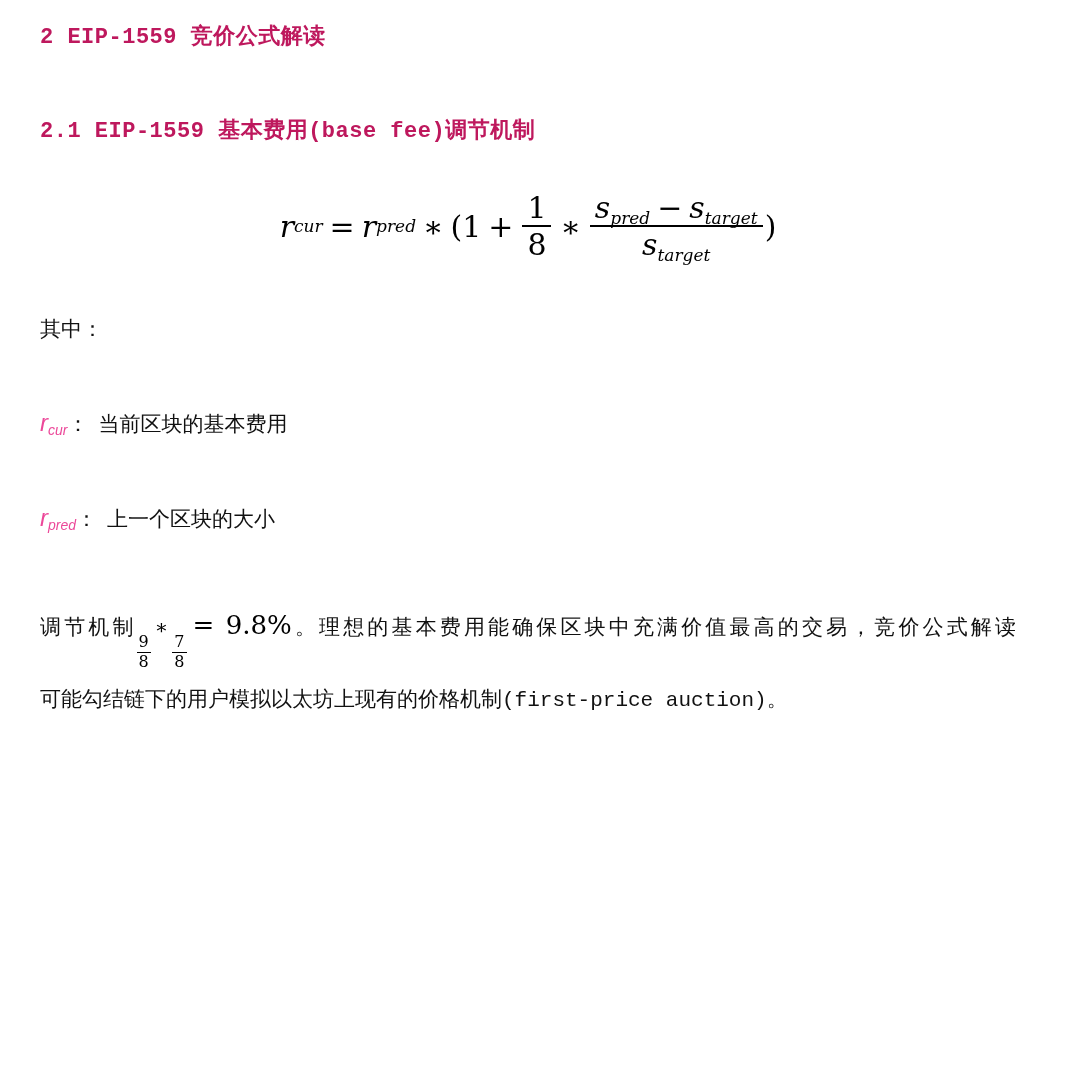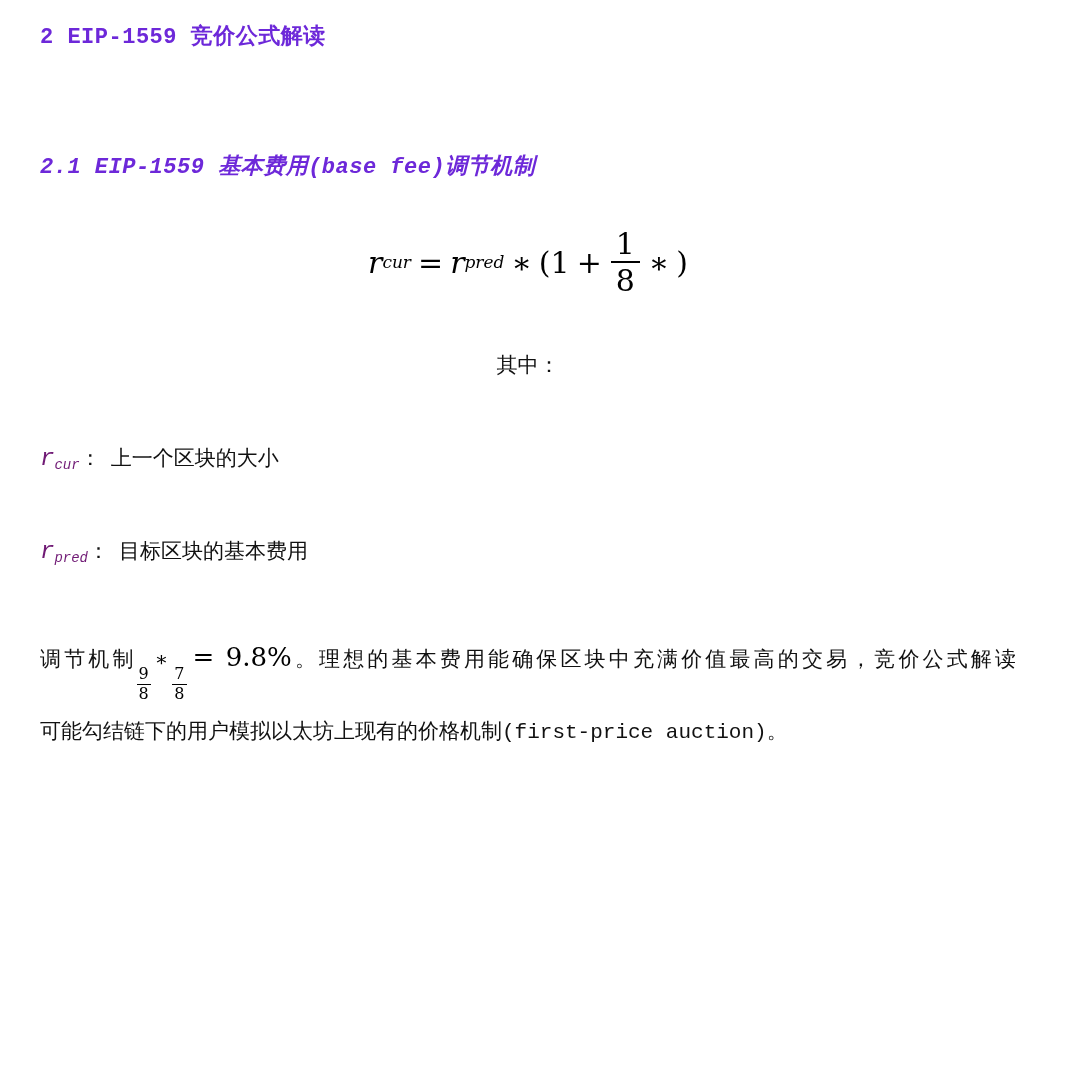--- a/index.html
+++ b/index.html
@@ -15,25 +15,25 @@
     font-family: "Liberation Mono", "DejaVu Sans Mono", monospace;
   }
   .doc {
     padding: 24px 52px 0 40px; 
   }
   
   .h1, .h2 {
     font-size: 22px;
     line-height: 28px;
     font-weight: bold;
-    color: #6d28d9;
+    color: #be185d;
     margin: 0;
     letter-spacing: 0.5px;
   }
-  .h2 { margin-top: 102px; font-style: italic; }
+  .h2 { margin-top: 66px; }
 
   
   .formula {
     margin-top: 46px;
     display: flex;
     justify-content: center;
     align-items: center;
     font-family: "DejaVu Serif", serif;
     font-size: 30px;
     color: #000000;
@@ -61,33 +61,32 @@
     padding: 0 5px 2px 5px;
   }
   .dfrac .den { padding-top: 2px; }
   .paren { font-style: normal; }
 
   
   .where {
     margin-top: 56px;
     font-size: 21px;
     line-height: 30px;
-    text-align: center;
   }
   .def {
     margin-top: 62px;
     font-size: 21px;
     line-height: 30px;
     white-space: nowrap;
   }
   .dvar {
-    font-family: Liberation Mono, monospace;
+    font-family: Liberation Sans, sans-serif;
     font-style: italic;
     font-size: 24px;
-    color: #701a75;
+    color: #ec4899;
   }
   .dvar sub {
     font-size: 14px;
     font-style: italic;
     line-height: 0;
     vertical-align: -4px;
   }
   .dcolon { margin-right: 10px; }
 
   .para { margin-top: 60px; }
@@ -142,31 +141,35 @@
       <sub>pred</sub>
     <span class="mo">∗</span>
     <span class="paren">(</span>
     <span class="mn">1</span>
     <span class="mo">+</span>
     <span class="dfrac">
       <span class="num">1</span>
       <span class="den">8</span>
     </span>
     <span class="mo">∗</span>
+    <span class="dfrac">
+      <span class="num"><span class="mi">s</span><sub>pred</sub><span class="mo">−</span><span class="mi">s</span><sub>target</sub></span>
+      <span class="den"><span class="mi">s</span><sub>target</sub></span>
+    </span>
     <span class="paren">)</span>
   </div>
 
   <div class="where">其中：</div>
 
   <div class="def">
-    <span class="dvar"><span>r</span><sub>cur</sub></span><span class="dcolon">：</span><span class="ddesc">上一个区块的大小</span>
+    <span class="dvar"><span>r</span><sub>cur</sub></span><span class="dcolon">：</span><span class="ddesc">当前区块的基本费用</span>
   </div>
 
   <div class="def">
-    <span class="dvar"><span>r</span><sub>pred</sub></span><span class="dcolon">：</span><span class="ddesc">目标区块的基本费用</span>
+    <span class="dvar"><span>r</span><sub>pred</sub></span><span class="dcolon">：</span><span class="ddesc">上一个区块的大小</span>
   </div>
 
 
 
   <div class="para">
     <div class="pline"><span>调节机制</span><span class="imath"><span class="ifrac">
             <span class="n">9</span>
             <span class="d">8</span>
           </span><span class="iop">∗</span><span class="ifrac">
             <span class="n">7</span>

